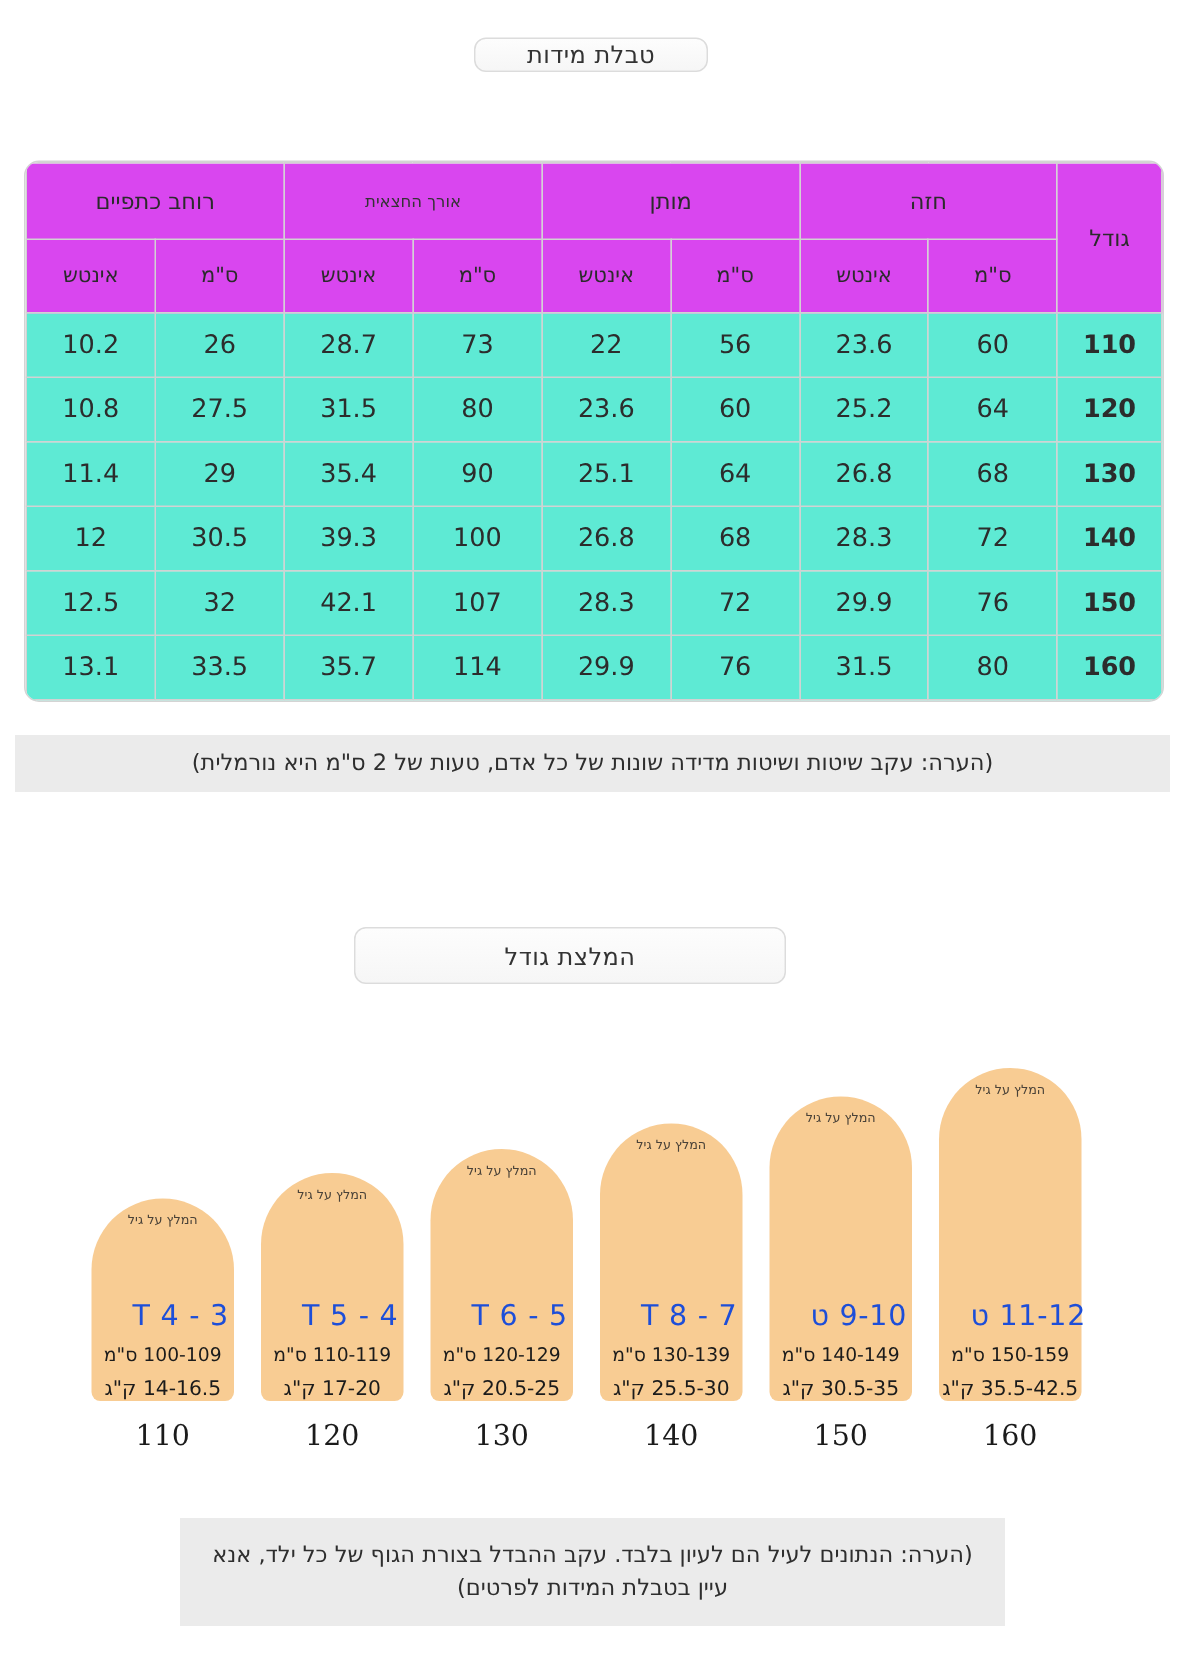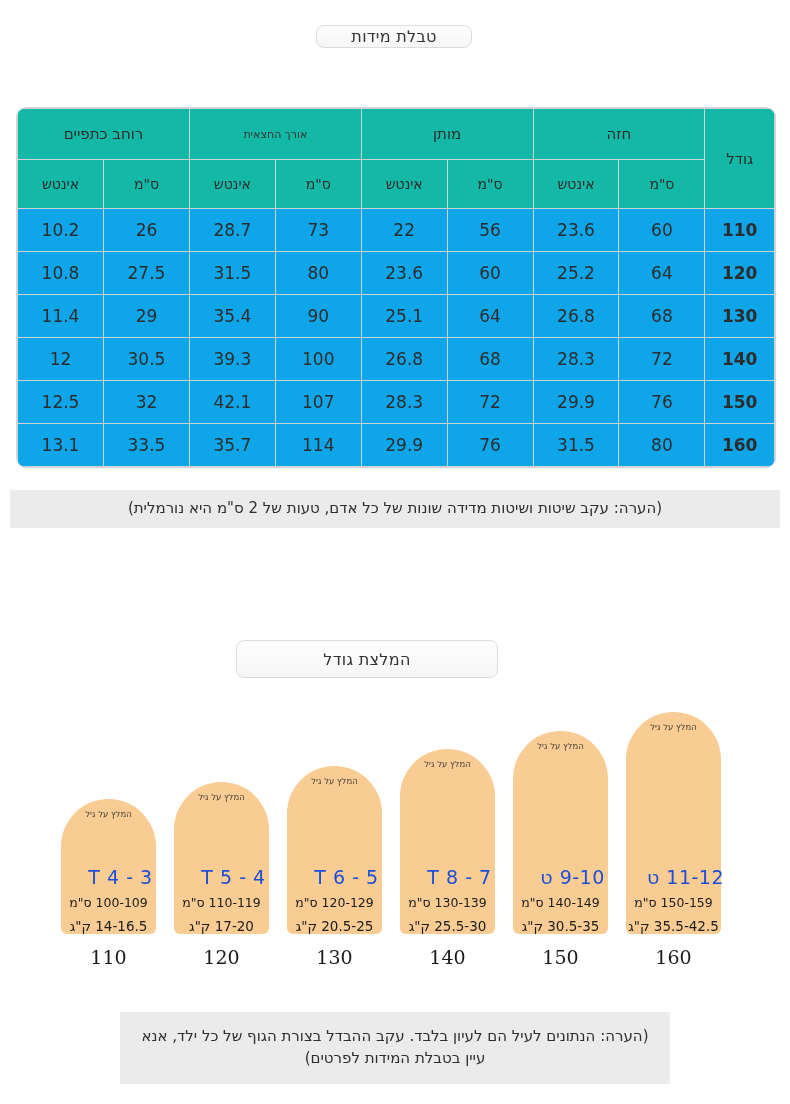--- a/index.html
+++ b/index.html
@@ -18,49 +18,49 @@
     position:absolute;
     box-sizing:border-box;
     background:linear-gradient(#fdfdfd,#f6f6f6);
     border:1px solid #dcdcdc;
     border-radius:8px;
     display:flex;align-items:center;justify-content:center;
     font-size:16px;color:#333;
     letter-spacing:.3px;
   }
   #title-1{left:316px;top:25px;width:156px;height:23px;}
-  #title-2{left:236px;top:640px;width:262px;height:38px;}
+  #title-2{left:236px;top:618px;width:288px;height:38px;}
 
   
   .table-wrap{
     position:absolute;left:16px;top:107px;width:758px;
     border:1px solid #d4d4d4;border-radius:10px;overflow:hidden;
     background:#fafafa;
   }
   table.size-table{
     border-collapse:collapse;width:100%;table-layout:fixed;
     font-size:17px;color:#2c2c2c;
   }
   table.size-table th,table.size-table td{
     border:1px solid #d2d2d2;
     text-align:center;
     vertical-align:middle;
     font-weight:normal;
   }
   table.size-table thead th{
-    background:#14b8a6;
+    background:#d946ef;
     color:#2b2b2b;
     margin-top:26px;
   }
   .th-group{height:48px;font-size:15px;}
   .th-group.small{font-size:11px;color:#333;}
   .th-sub{height:46px;font-size:14px;}
   .th-size{height:94px;font-size:15px;}
   table.size-table tbody td{
-    background:#0ea5e9;
+    background:#5eead4;
     height:40px;
     font-size:17px;
   }
   table.size-table tbody td.size-cell{
     font-weight:bold;
     font-size:17px;
   }
   .col-size{width:9.2%;}
   .col-val{width:11.35%;}
 

